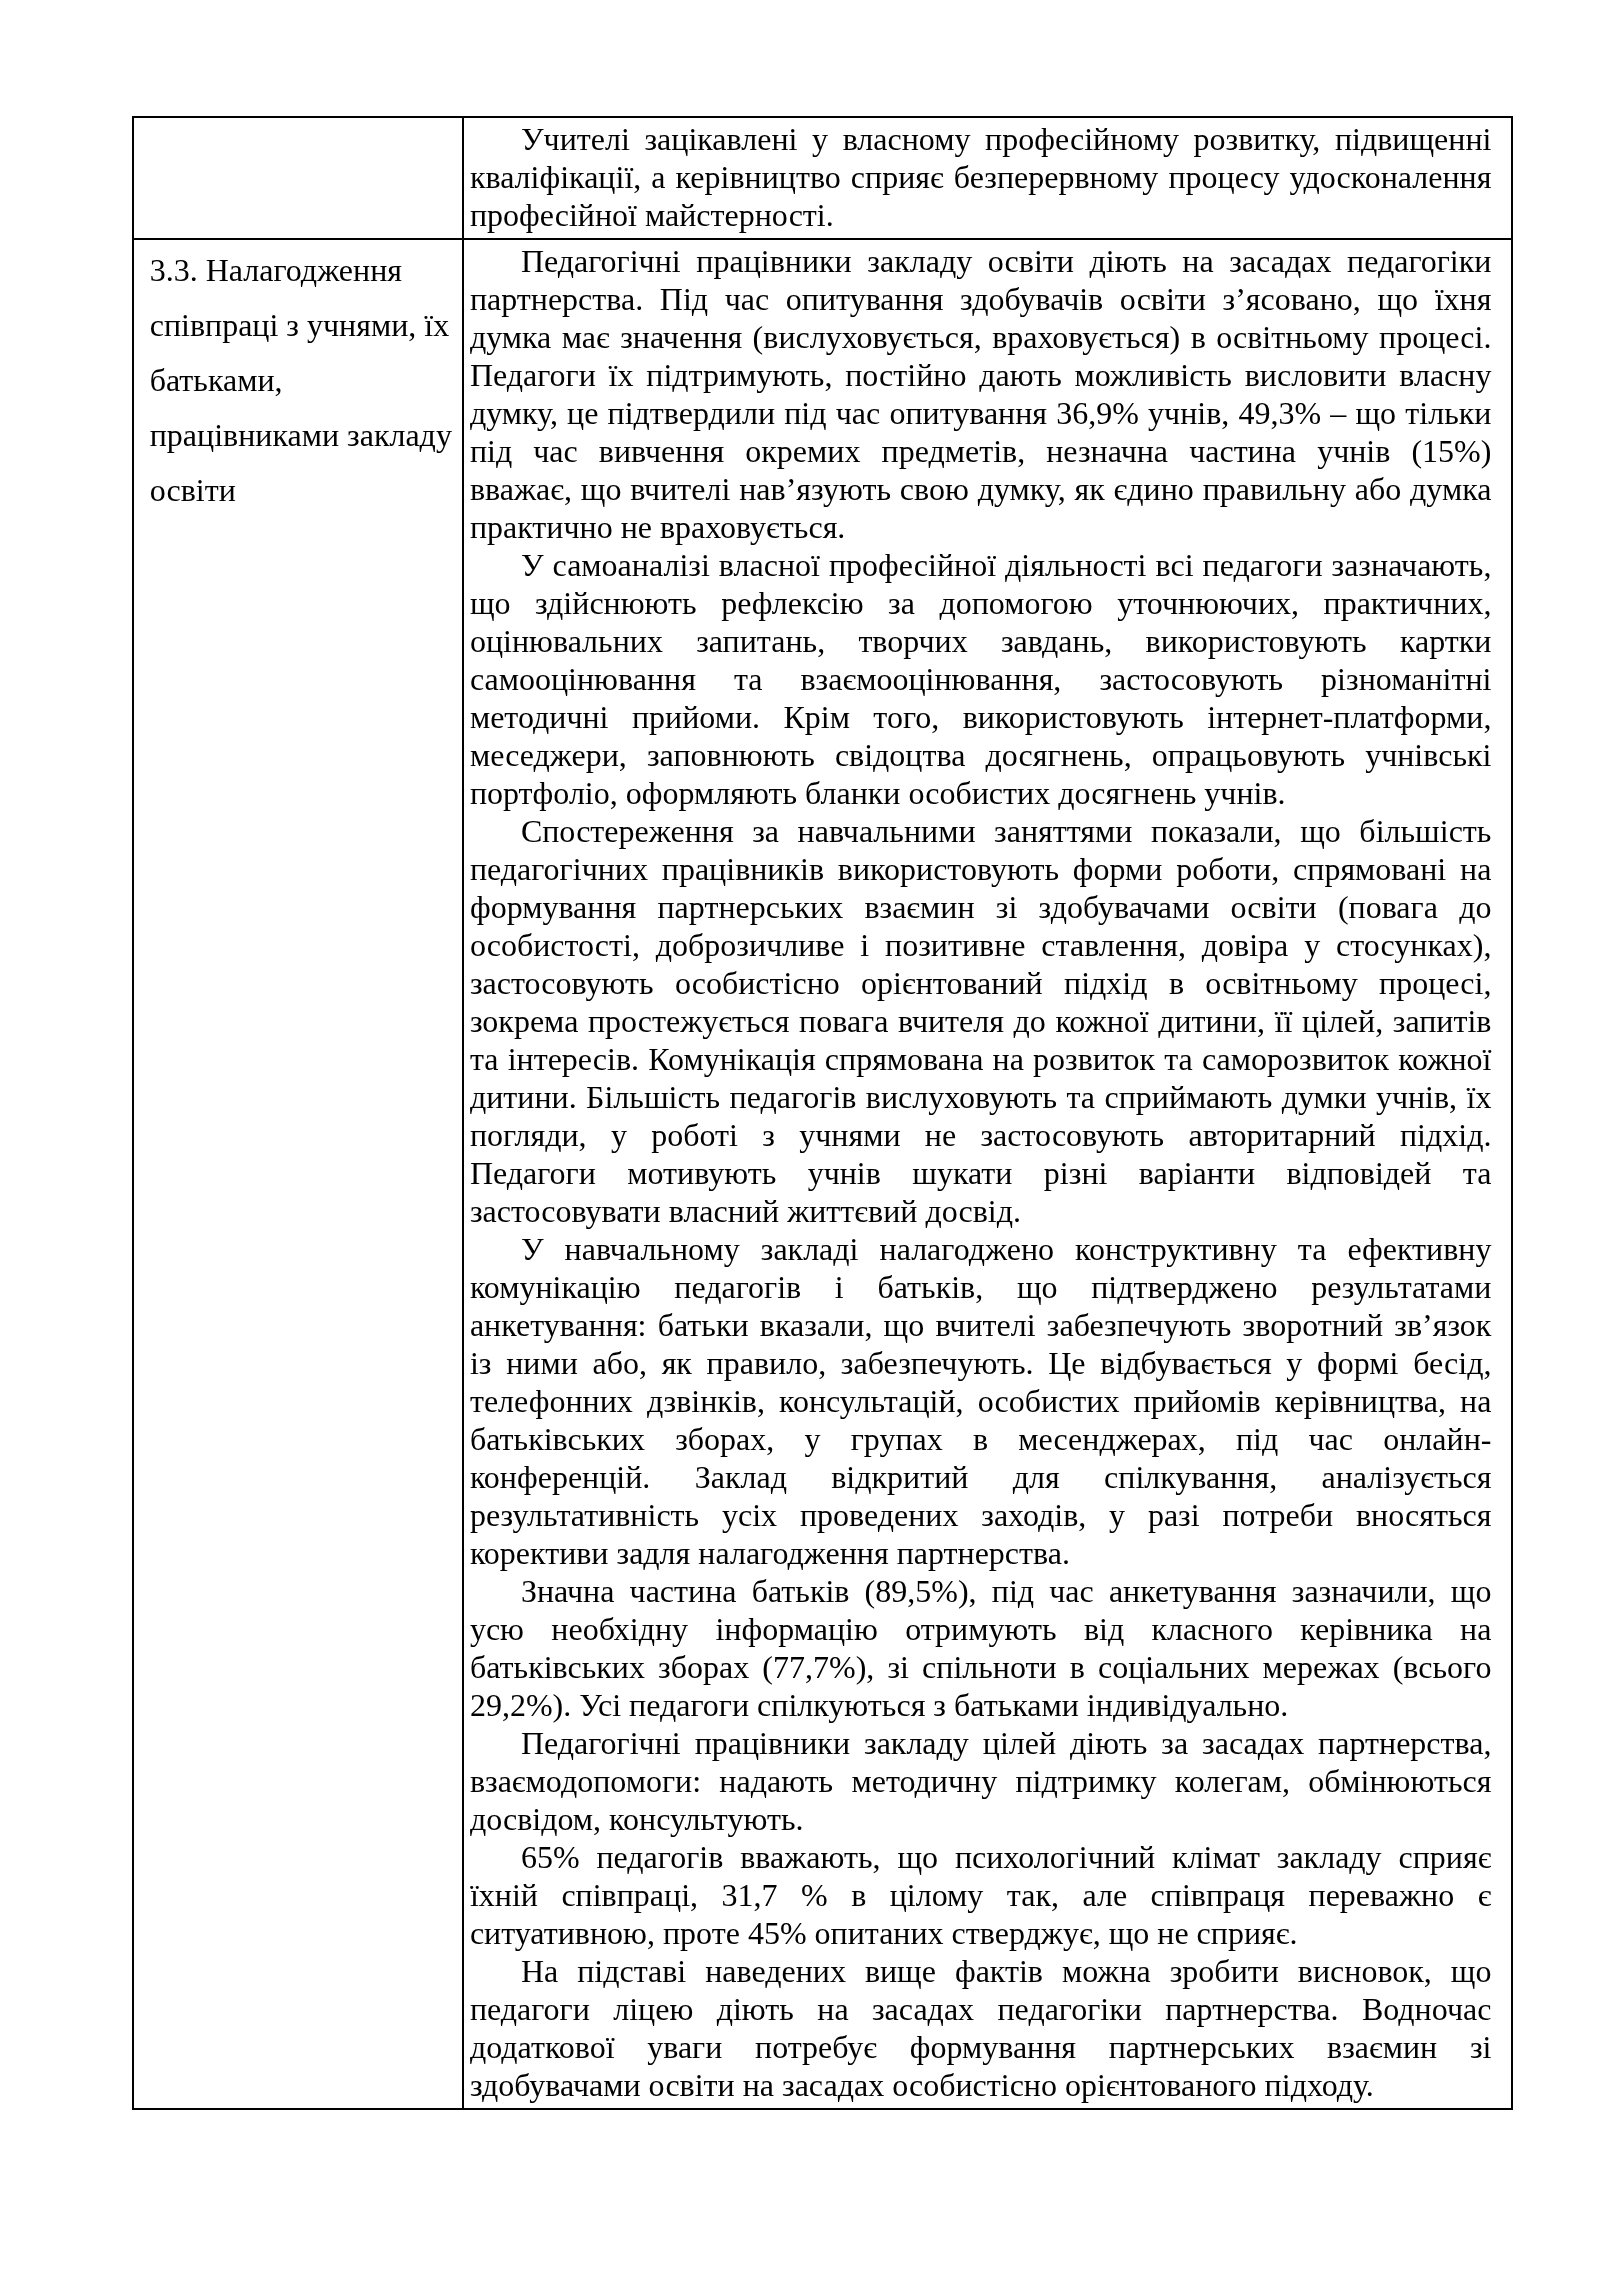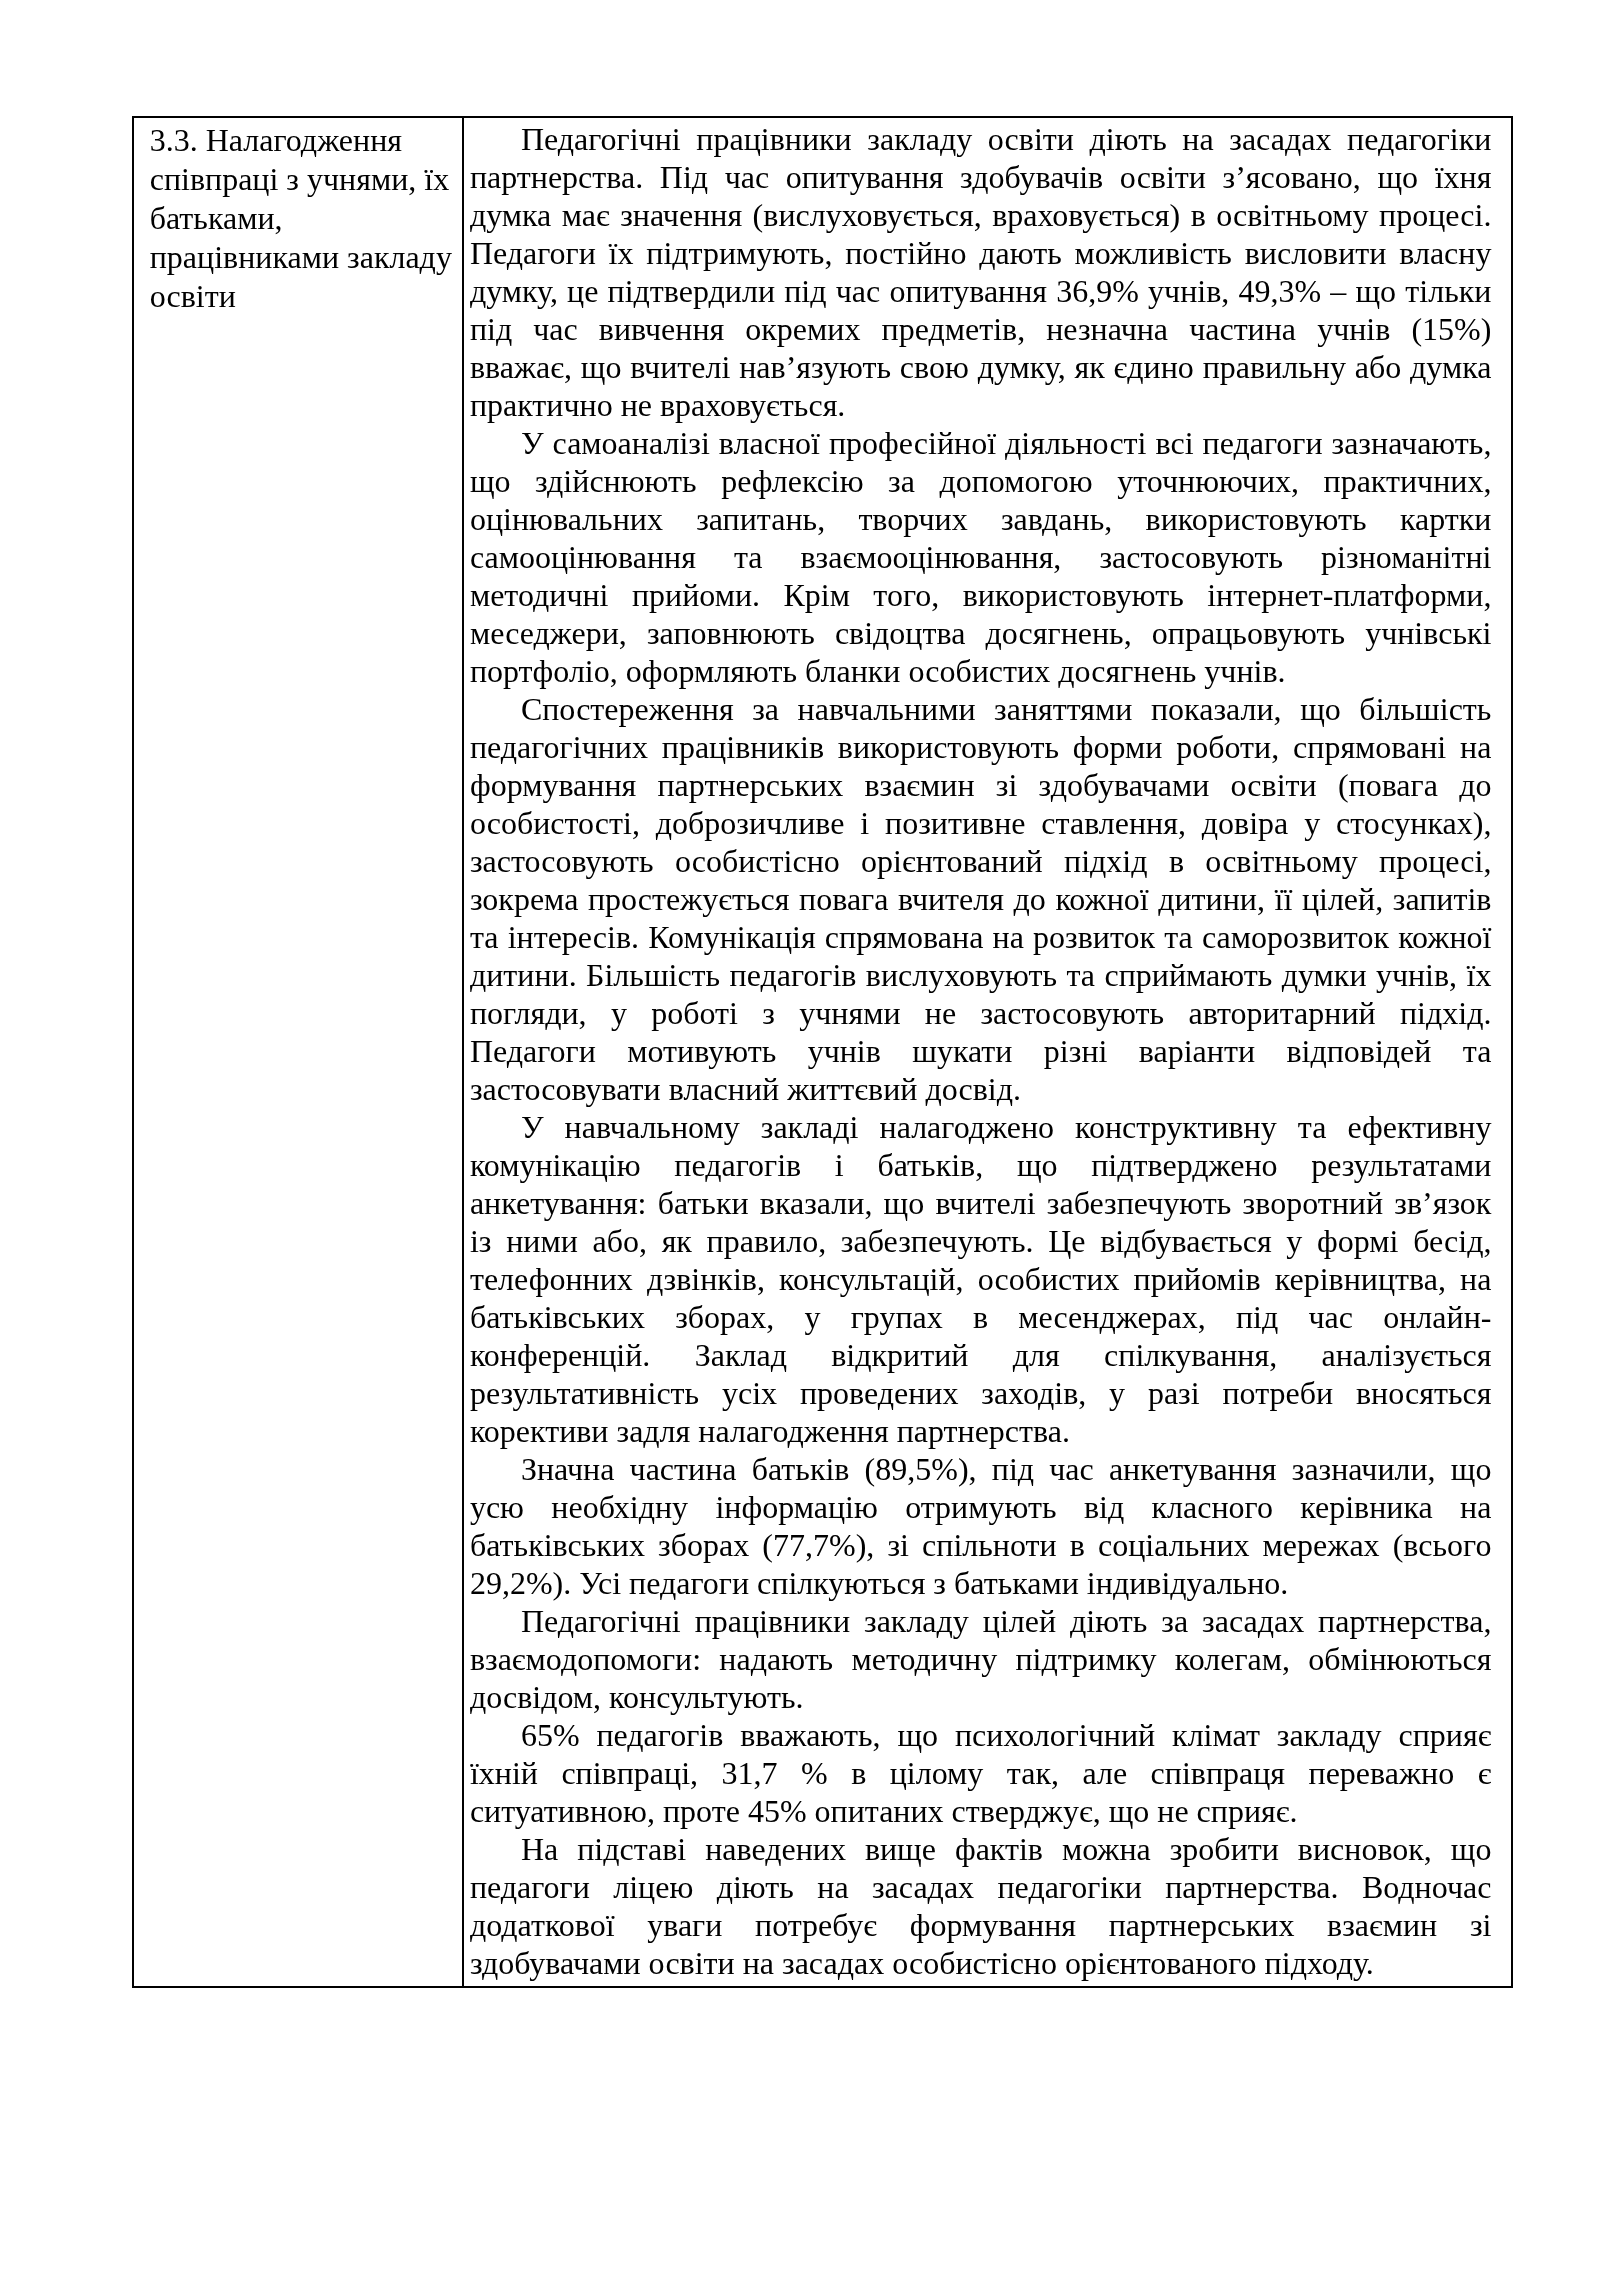--- a/index.html
+++ b/index.html
@@ -28,21 +28,21 @@
     border: 2.9px solid #000000;
     vertical-align: top;
   }
   col.c1 { width: 330px; }
   col.c2 { width: 1049px; }
   td.hcell {
     padding: 2.9px 7.8px 2.9px 15.7px;
   }
   .heading {
     font-size: 32px;
-    line-height: 39px;
+    line-height: 55px;
     text-align: left;
   }
   td.bcell {
     padding: 2px 19.6px 3.9px 5.9px;
   }
   td.bcell p {
     margin: 0;
     font-size: 32px;
     line-height: 38px;
     text-align: justify;
@@ -55,20 +55,28 @@
 <body>
 
 <div class="page">
   <table class="doc-table">
     <colgroup>
         <col class="c1">
         <col class="c2">
       </colgroup>
 
     <tbody>
+        <tr class="row-first">
+      <td class="hcell">
+        <div class="heading"></div>
+      </td>
+      <td class="bcell">
+        <p>Учителі зацікавлені у власному професійному розвитку, підвищенні кваліфікації,  а  керівництво  сприяє  безперервному  процесу удосконалення професійної  майстерності.</p>
+      </td>
+    </tr>
 
     <tr>
       <td class="hcell">
         <div class="heading">3.3. Налагодження співпраці з учнями, їх батьками, працівниками закладу освіти</div>
       </td>
       <td class="bcell">
         <p>Педагогічні працівники закладу освіти діють на засадах педагогіки партнерства. Під час опитування здобувачів освіти з’ясовано, що їхня думка має значення (вислуховується, враховується) в освітньому процесі. Педагоги їх підтримують, постійно дають можливість висловити власну думку,  це підтвердили під час опитування 36,9% учнів,  49,3% – що тільки під час вивчення окремих предметів, незначна частина учнів (15%) вважає, що вчителі нав’язують свою думку, як єдино правильну або думка практично не враховується.</p>
         <p>У самоаналізі власної професійної діяльності всі педагоги зазначають, що здійснюють рефлексію за допомогою уточнюючих, практичних, оцінювальних запитань, творчих завдань, використовують картки самооцінювання  та взаємооцінювання, застосовують різноманітні методичні прийоми. Крім того,  використовують інтернет-платформи, меседжери, заповнюють свідоцтва досягнень, опрацьовують учнівські портфоліо, оформляють бланки особистих досягнень учнів.</p>
         <p>Спостереження за навчальними заняттями показали, що більшість педагогічних працівників використовують форми роботи, спрямовані на формування партнерських взаємин зі здобувачами освіти (повага до особистості, доброзичливе і позитивне ставлення, довіра у стосунках), застосовують особистісно орієнтований підхід в освітньому процесі, зокрема простежується повага вчителя до кожної дитини, її цілей, запитів та інтересів. Комунікація спрямована на розвиток та саморозвиток кожної дитини. Більшість педагогів вислуховують та сприймають думки учнів, їх погляди, у роботі з учнями не застосовують авторитарний підхід. Педагоги мотивують учнів шукати різні варіанти відповідей та застосовувати власний життєвий досвід.</p>
         <p>У навчальному закладі налагоджено конструктивну та ефективну комунікацію педагогів і батьків, що підтверджено результатами анкетування: батьки вказали, що вчителі забезпечують зворотний зв’язок із ними або, як правило,  забезпечують. Це відбувається у формі бесід, телефонних дзвінків, консультацій, особистих прийомів керівництва, на батьківських зборах, у групах в месенджерах, під час онлайн-конференцій. Заклад відкритий для спілкування,      аналізується результативність усіх проведених заходів, у разі потреби вносяться корективи задля налагодження партнерства.</p>

